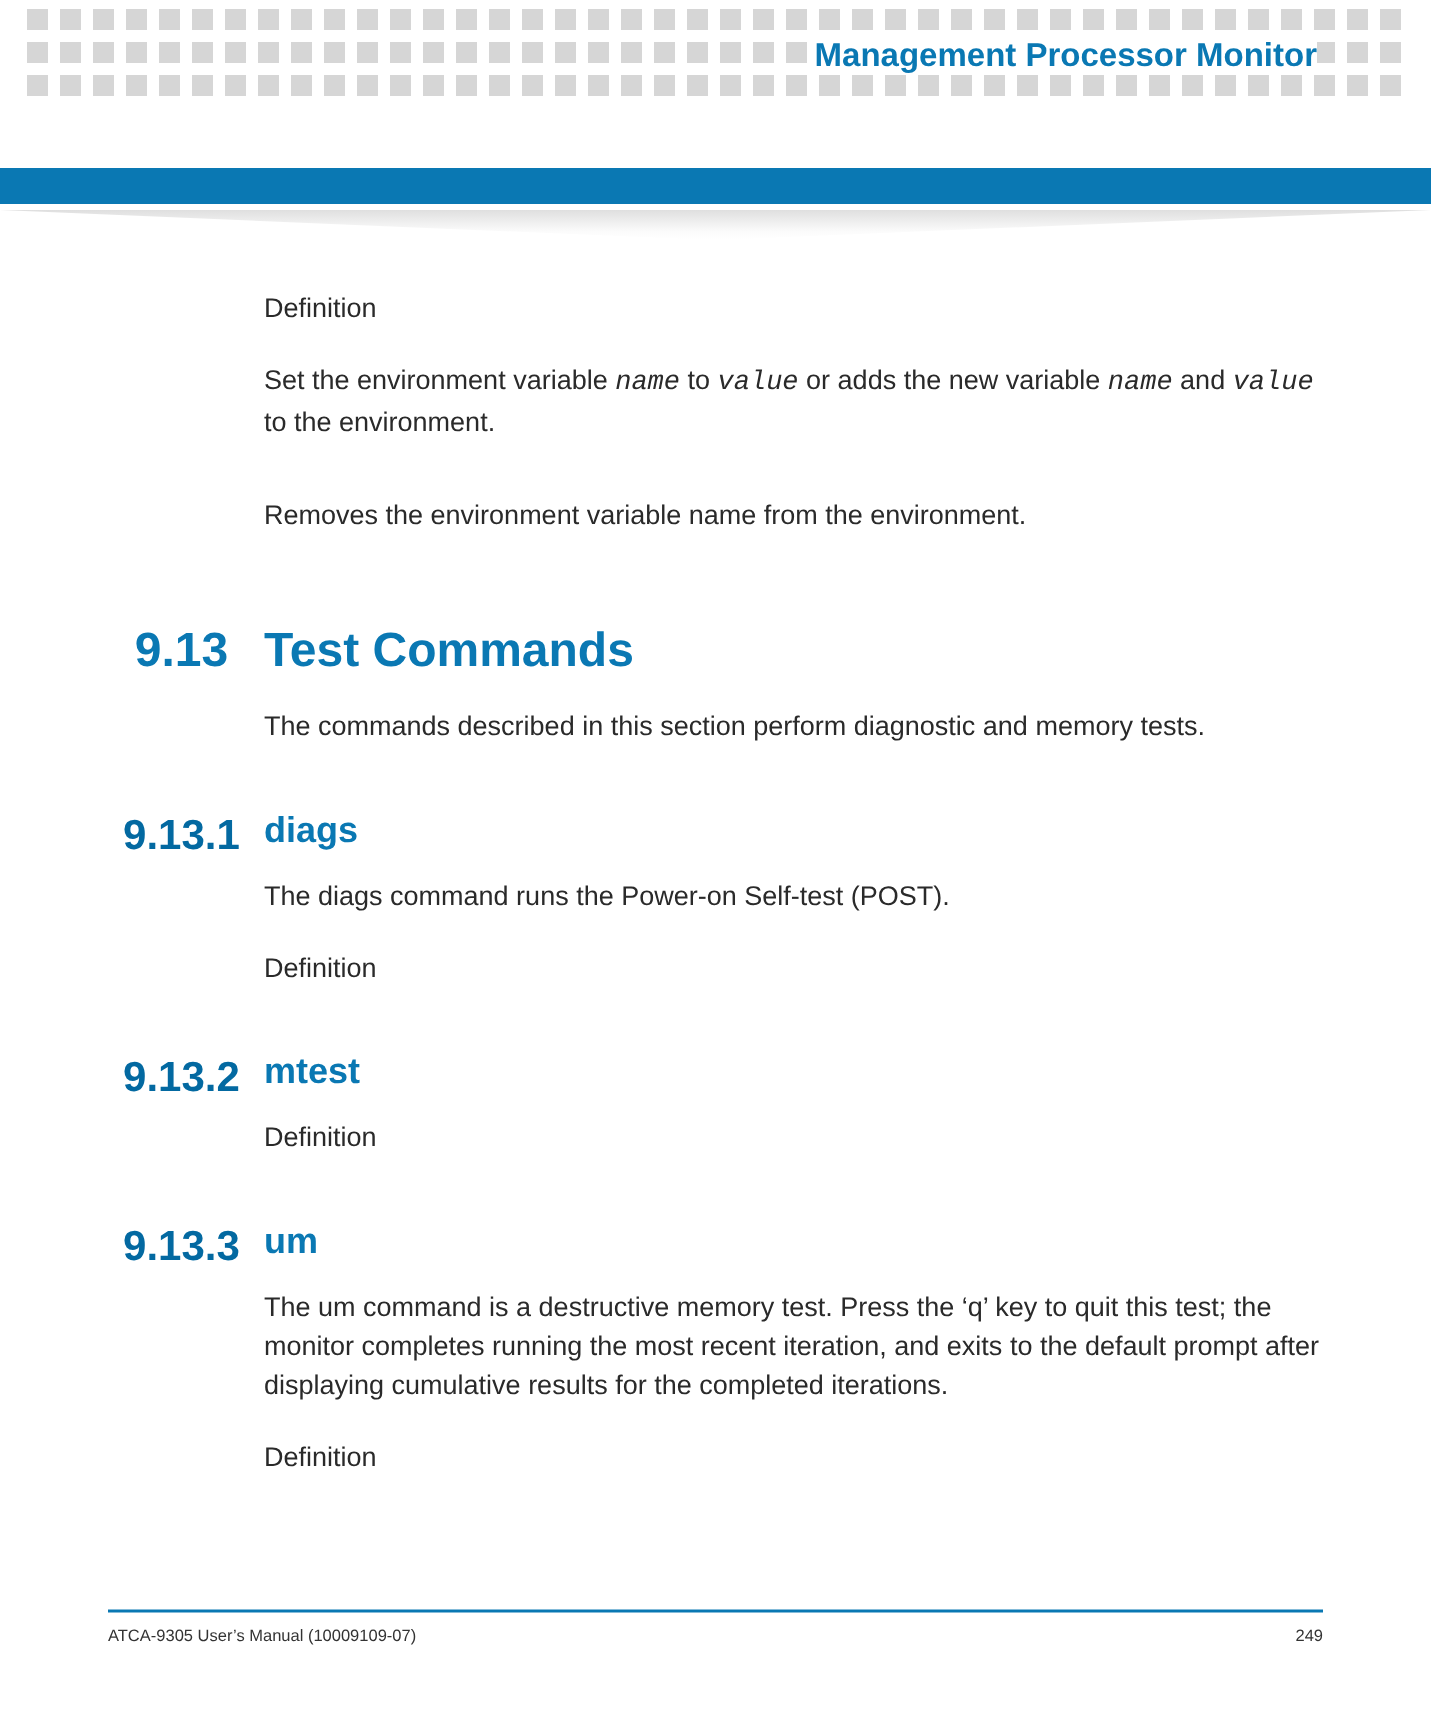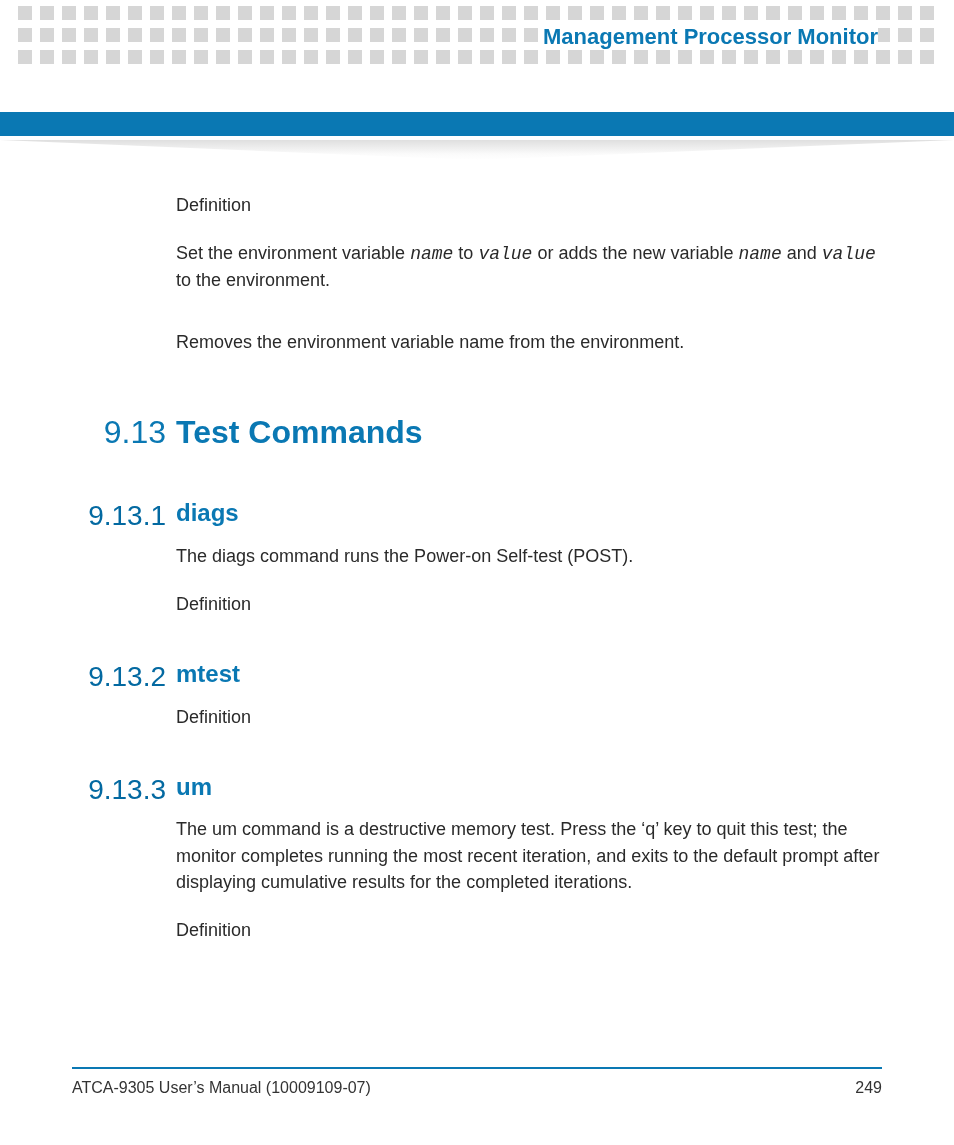--- a/index.html
+++ b/index.html
@@ -35,38 +35,38 @@
   }
   .shadow-bar::after{
     content:"";
   }
   .content {
     position: absolute; top: 192px; left: 176px; right: 74px;
     font-size: 18px; line-height: 1.45;
   }
   .content p { margin-bottom: 22px; }
   .numcol {
-    position: absolute; left: -100px; width: 90px; text-align: right;
-    font-weight: 400;
+    position: absolute; left: -100px; width: 90px; text-align: center;
+    font-weight: 700;
   }
   .h1 {
     color: #0a78b3; font-weight: 700; font-size: 32px;
     margin-top: 54px; margin-bottom: 14px; position: relative;
   }
   .h1 .numcol { color: #0a78b3; font-size: 32px; }
   .h2 {
     color: #0a78b3; font-weight: 700; font-size: 24px;
     margin-top: 40px; margin-bottom: 12px; position: relative;
   }
   .h2 .numcol { color: #0369a1; font-size: 28px; }
   .ital { font-style: italic; font-family: Liberation Mono, monospace; }
   .footer {
     position: absolute; left: 72px; right: 72px; bottom: 48px;
     border-top: 2px solid #0a78b3; padding-top: 10px;
-    font-size: 16px; color: #333;
+    font-size: 11px; color: #333;
     display: flex; justify-content: space-between;
   }
 </style>
 </head>
 <body>
 
 <div class="dots">
   <div class="dots-row">
       <span></span>
       <span></span>
@@ -209,20 +209,21 @@
   <p>Definition</p>
   <p>
     <span>Set the environment variable </span><span class="ital">name</span><span> to </span><span class="ital">value</span><span> or adds the new variable </span><span class="ital">name</span><span> and </span><span class="ital">value</span><span> to the environment.</span>
   </p>
   <p style="margin-top:36px;">Removes the environment variable name from the environment.</p>
 
   <div class="h1">
     <span class="numcol">9.13</span>
     <span>Test Commands</span>
   </div>
+  <p>The commands described in this section perform diagnostic and memory tests.</p>
 
   <div class="h2">
     <span class="numcol">9.13.1</span>
     <span>diags</span>
   </div>
   <p>The diags command runs the Power-on Self-test (POST).</p>
   <p>Definition</p>
 
   <div class="h2">
     <span class="numcol">9.13.2</span>

